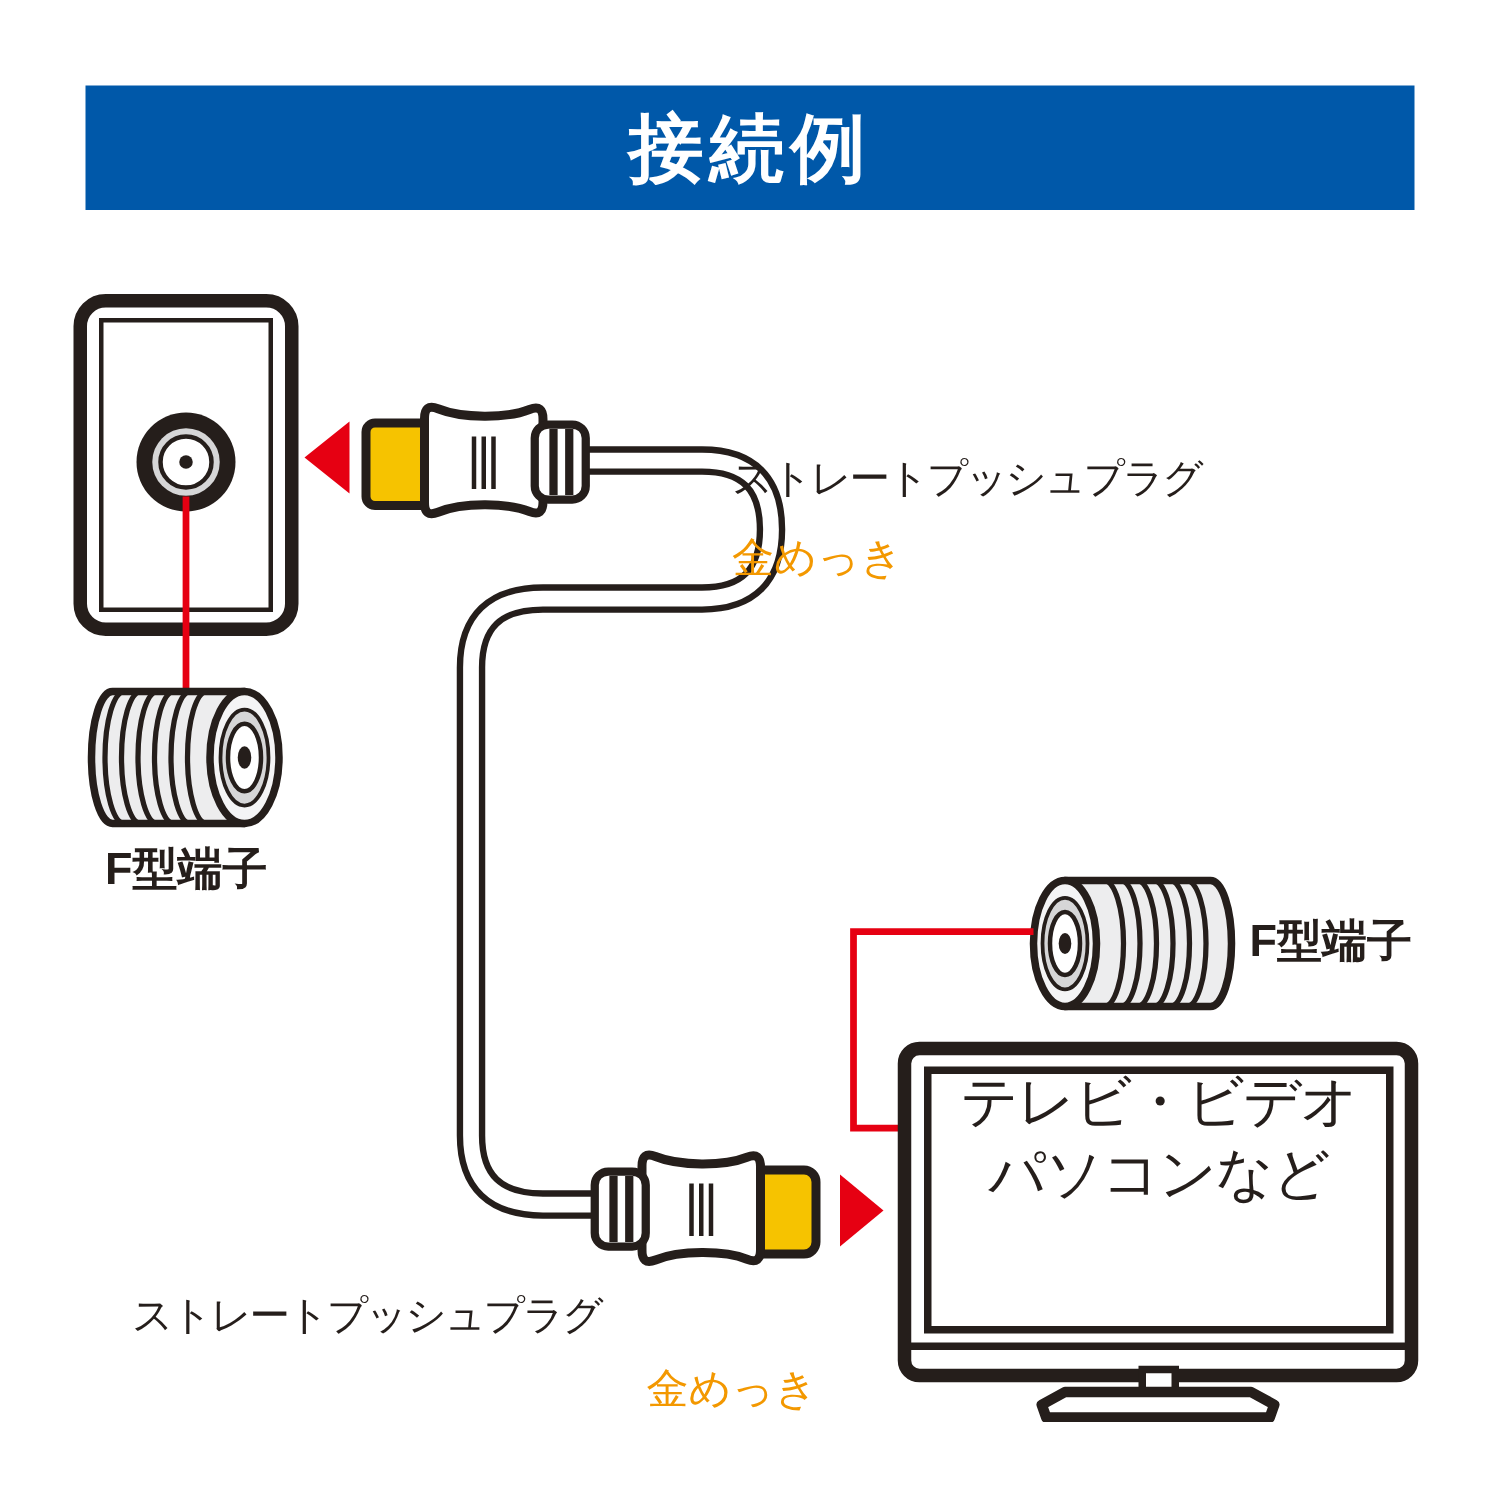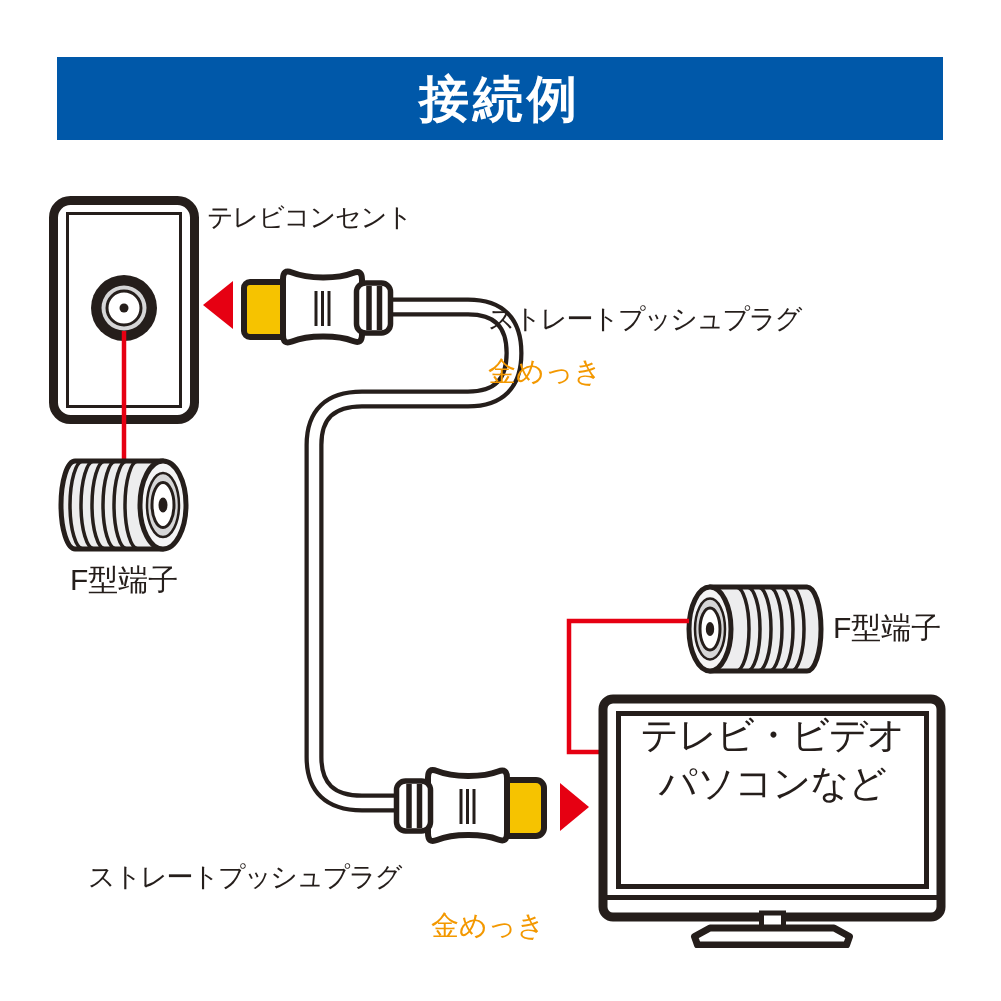--- a/index.html
+++ b/index.html
@@ -16,21 +16,21 @@
   }
   svg{position:absolute;left:0;top:0;}
   .lbl{position:absolute;color:#251e1b;white-space:nowrap;line-height:1.1;}
   .lbl-outlet{left:207px;top:203px;font-size:26px;letter-spacing:-1px;}
   .plugname{font-size:27px;font-weight:normal;letter-spacing:-1.5px;}
   .plugname-top{left:488px;top:305px;}
   .plugname-bottom{left:88px;top:863px;}
   .plating{font-size:28px;color:#f39800;letter-spacing:0px;}
   .plating-top{left:488px;top:357px;}
   .plating-bottom{left:345px;top:911px;width:200px;text-align:right;}
-  .fterm{font-size:30px;letter-spacing:0px;}
+  .fterm{font-size:30px;letter-spacing:0px;font-weight:bold;}
   .fterm-left{left:70px;top:563px;}
   .fterm-right{left:833px;top:611px;}
   #tv-screen-text{
     position:absolute;left:618px;top:672px;width:309px;height:174px;
     display:flex;flex-direction:column;align-items:center;justify-content:center;
     font-size:38px;color:#251e1b;line-height:48px;letter-spacing:-1px;text-align:center;
   }
 </style>
 </head>
 <body>
@@ -129,21 +129,20 @@
       <rect x="396.5" y="781" width="34" height="50" rx="9" fill="#ffffff" stroke="#251e1b" stroke-width="5.5"></rect>
       <g stroke="#251e1b" stroke-width="5.5">
         <path d="M 409 784 V 828"></path>
           <path d="M 419.5 784 V 828"></path>
       </g>
     </g>
 
     <polygon points="560,783 560,831 589,807" fill="#e60012"></polygon>
   </svg>
 
-  <div class="lbl lbl-outlet">テレビコンセント</div>
 
   <div class="lbl plugname plugname-top">ストレートプッシュプラグ</div>
   <div class="lbl plating plating-top">金めっき</div>
 
   <div class="lbl fterm fterm-left">F型端子</div>
   <div class="lbl fterm fterm-right">F型端子</div>
 
   <div id="tv-screen-text">
     <div>テレビ・ビデオ</div>
     <div>パソコンなど</div>

